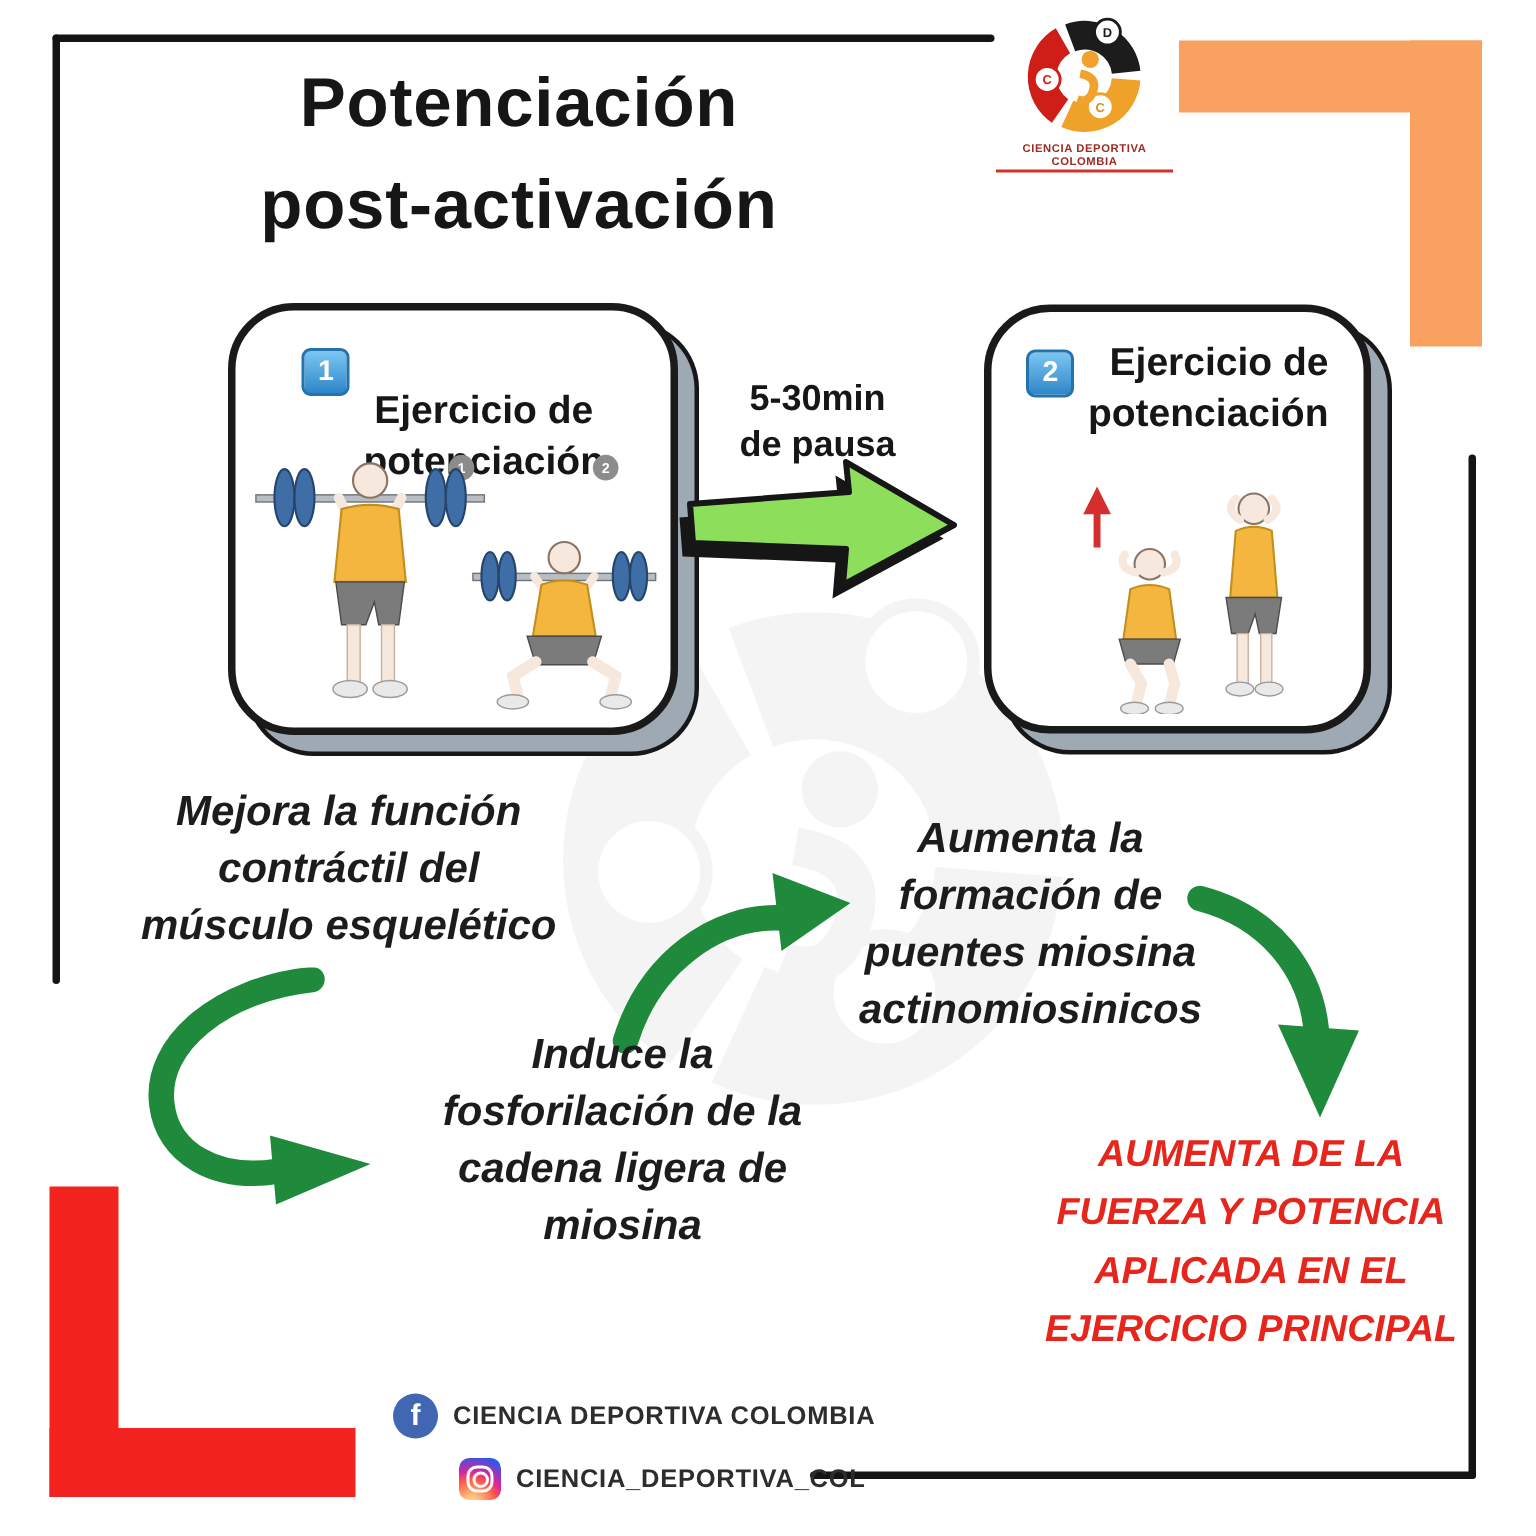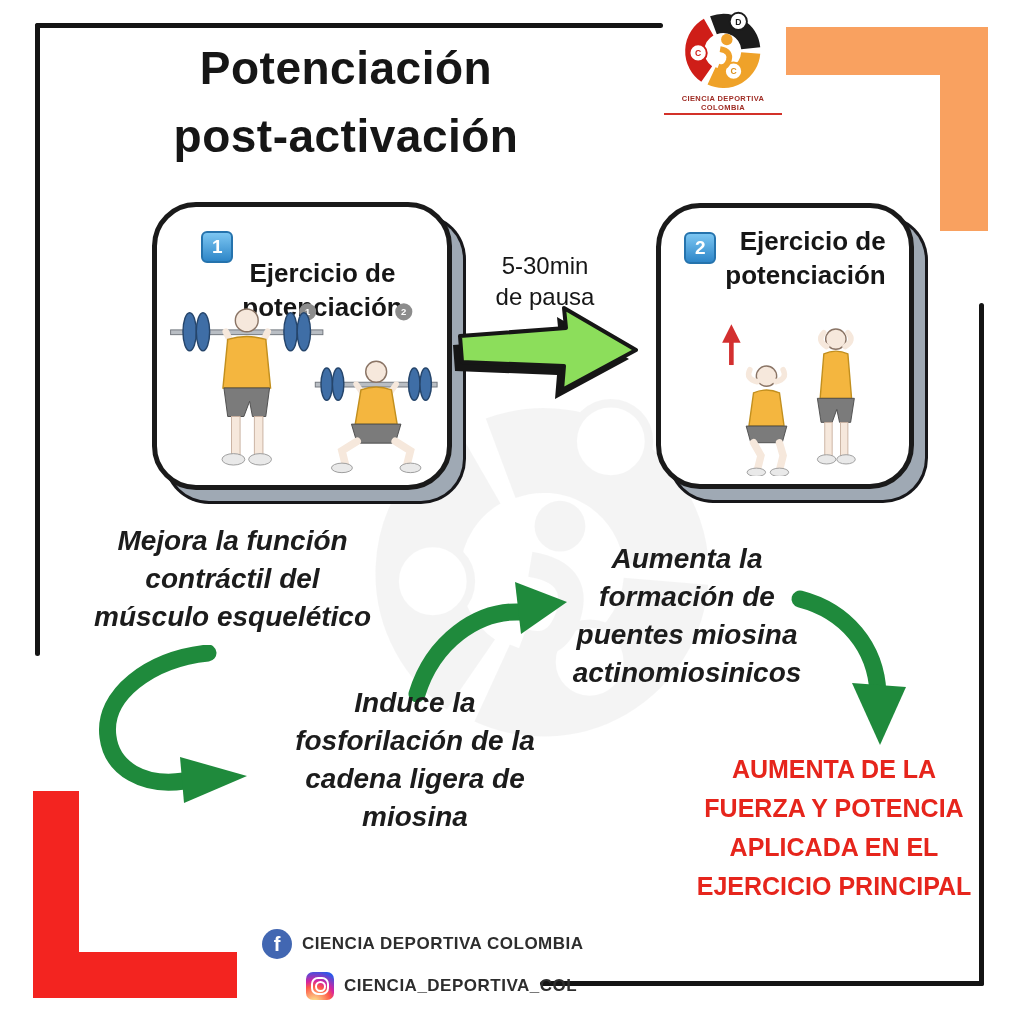--- a/index.html
+++ b/index.html
@@ -25,27 +25,27 @@
 
   
   .step-box{background:#fff;border:5px solid #1a1a1a;border-radius:44px;z-index:3;
             box-shadow:13px 13px 0 -2px #9FA9B4, 13px 13px 0 1px #17171a;}
   .step-head{margin-top:16px;text-align:center;font-size:26px;font-weight:bold;line-height:34px;}
   .keycap{display:inline-block;width:28px;height:28px;border-radius:6px;margin-right:9px;
           background:linear-gradient(180deg,#7cc6f2,#2e86c8);border:2px solid #2573ad;
           color:#fff;font-size:19px;font-weight:bold;line-height:27px;text-align:center;vertical-align:-4px;}
 
   
-  .pause-label{left:466px;top:250px;width:158px;text-align:center;font-size:24px;font-weight:normal;
+  .pause-label{left:466px;top:250px;width:158px;text-align:center;font-size:24px;font-weight:bold;
                line-height:31px;white-space:pre-line;z-index:3;}
 
   
   .note{font-weight:bold;font-style:italic;text-align:center;white-space:pre-line;
         font-size:28px;line-height:38px;color:#1c1c1c;z-index:3;}
-  .conclusion{left:688px;top:750px;width:292px;text-align:center;font-weight:bold;
+  .conclusion{left:688px;top:750px;width:292px;text-align:center;font-weight:bold;font-style:italic;
               font-size:25px;line-height:39px;white-space:pre-line;color:#E6251C;z-index:3;}
 
   
   .social-row{display:flex;align-items:center;gap:10px;z-index:3;}
   .social-text{font-size:17px;font-weight:bold;letter-spacing:0.5px;color:#2d2d2d;}
   .fb-icon{width:30px;height:30px;border-radius:50%;background:#4267B2;color:#fff;
            font-weight:bold;font-size:20px;line-height:30px;text-align:center;}
   .ig-icon{width:28px;height:28px;border-radius:7px;position:relative;
            background:radial-gradient(circle at 30% 110%,#fdf497 0%,#fd5949 45%,#d6249f 60%,#285AEB 90%);}
   .ig-icon::before{content:'';position:absolute;inset:5px;border:2px solid #fff;border-radius:7px;}

